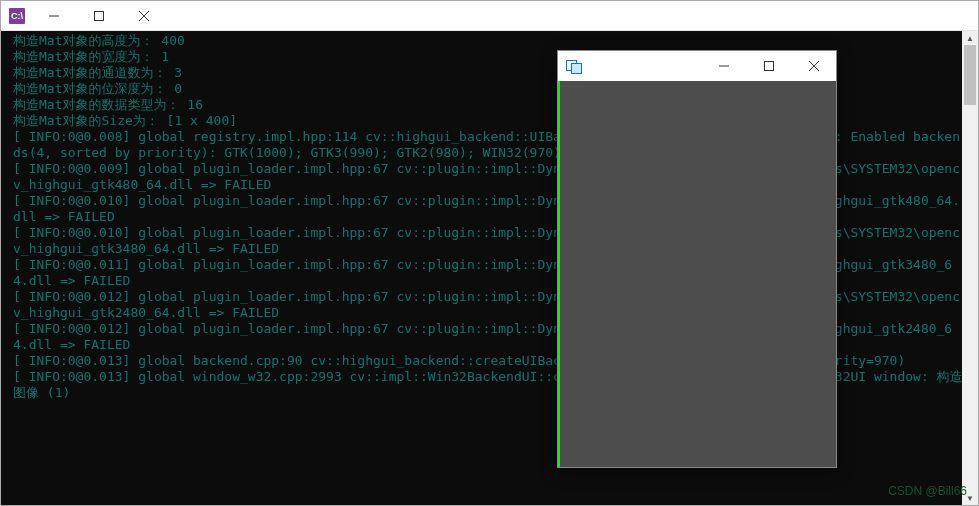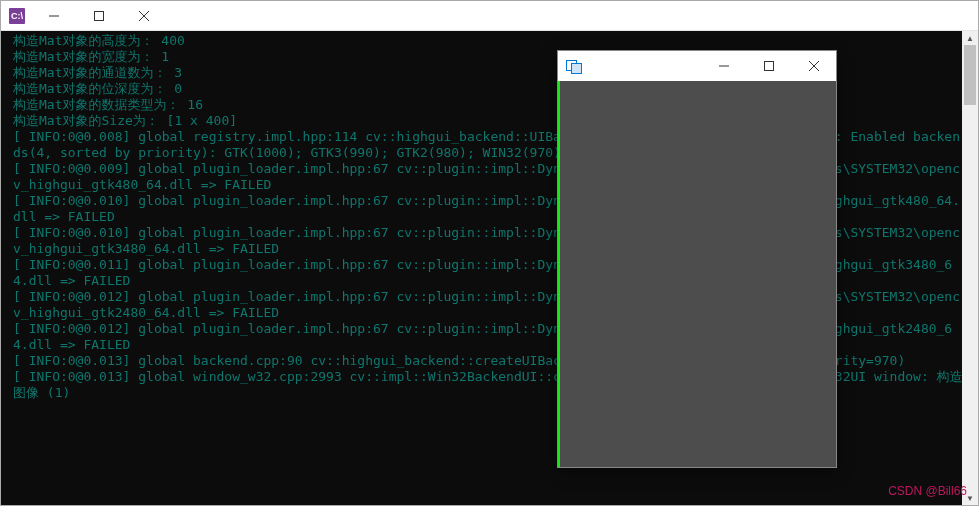--- a/index.html
+++ b/index.html
@@ -160,21 +160,21 @@
       left: 0;
       top: 0;
       bottom: 0;
       width: 2px;
       background: #1ae61a;
     }
     .watermark {
       position: absolute;
       right: 12px;
       bottom: 8px;
-      color: #be185d;
+      color: #14532d;
       font-size: 12px;
       font-family: "Segoe UI", sans-serif;
     }
   </style>
 </head>
 <body>
 
 <div class="main-window">
   <div class="titlebar">
     <div class="app-icon">C:\</div>

